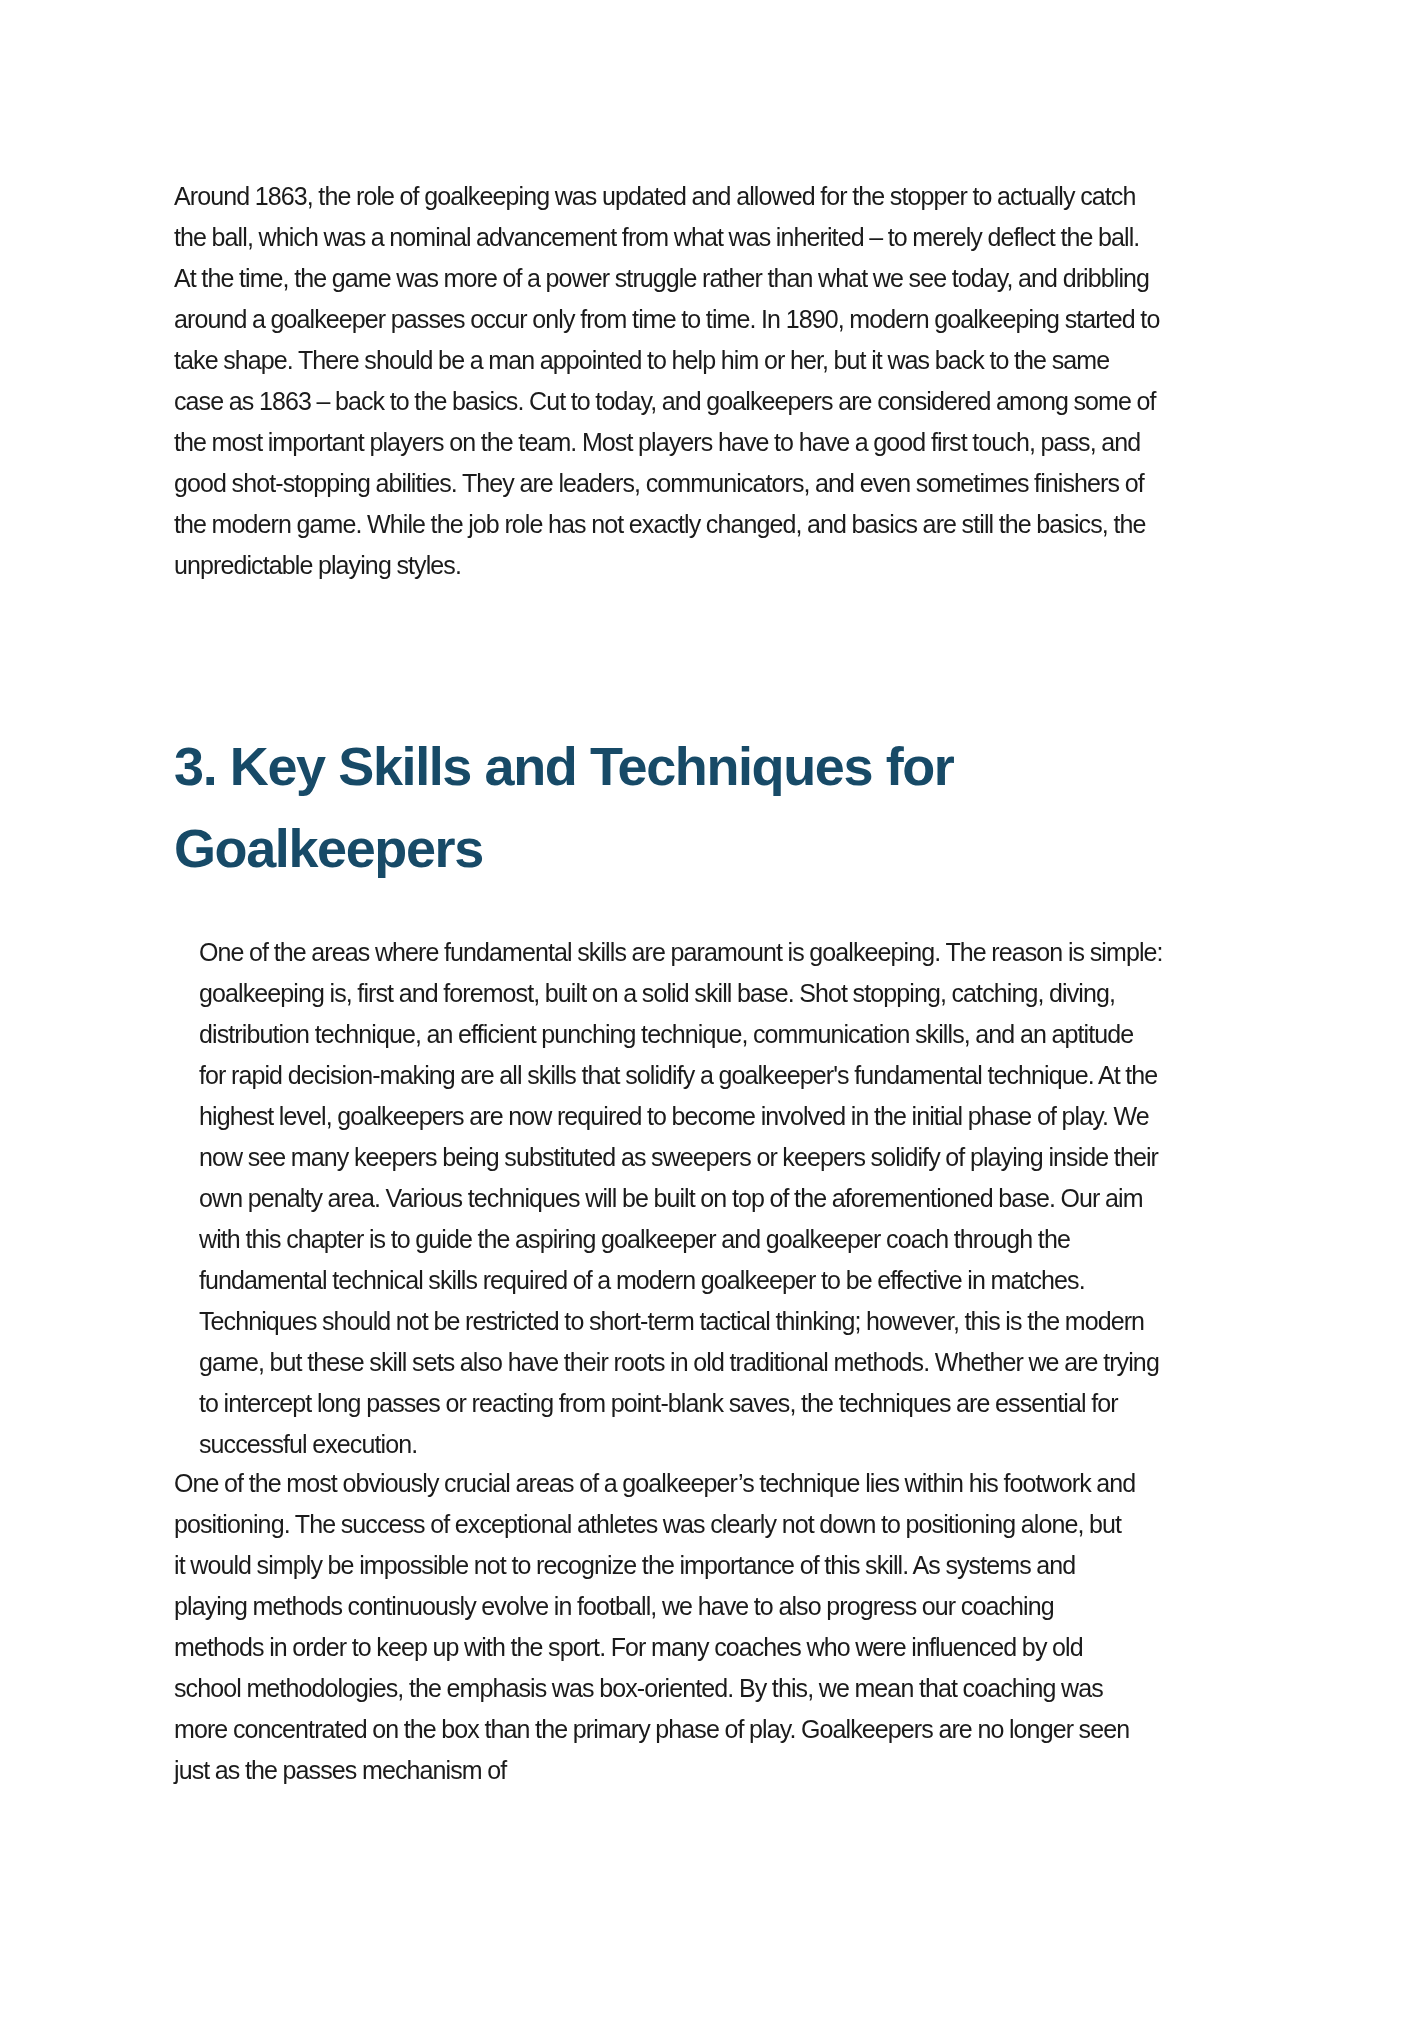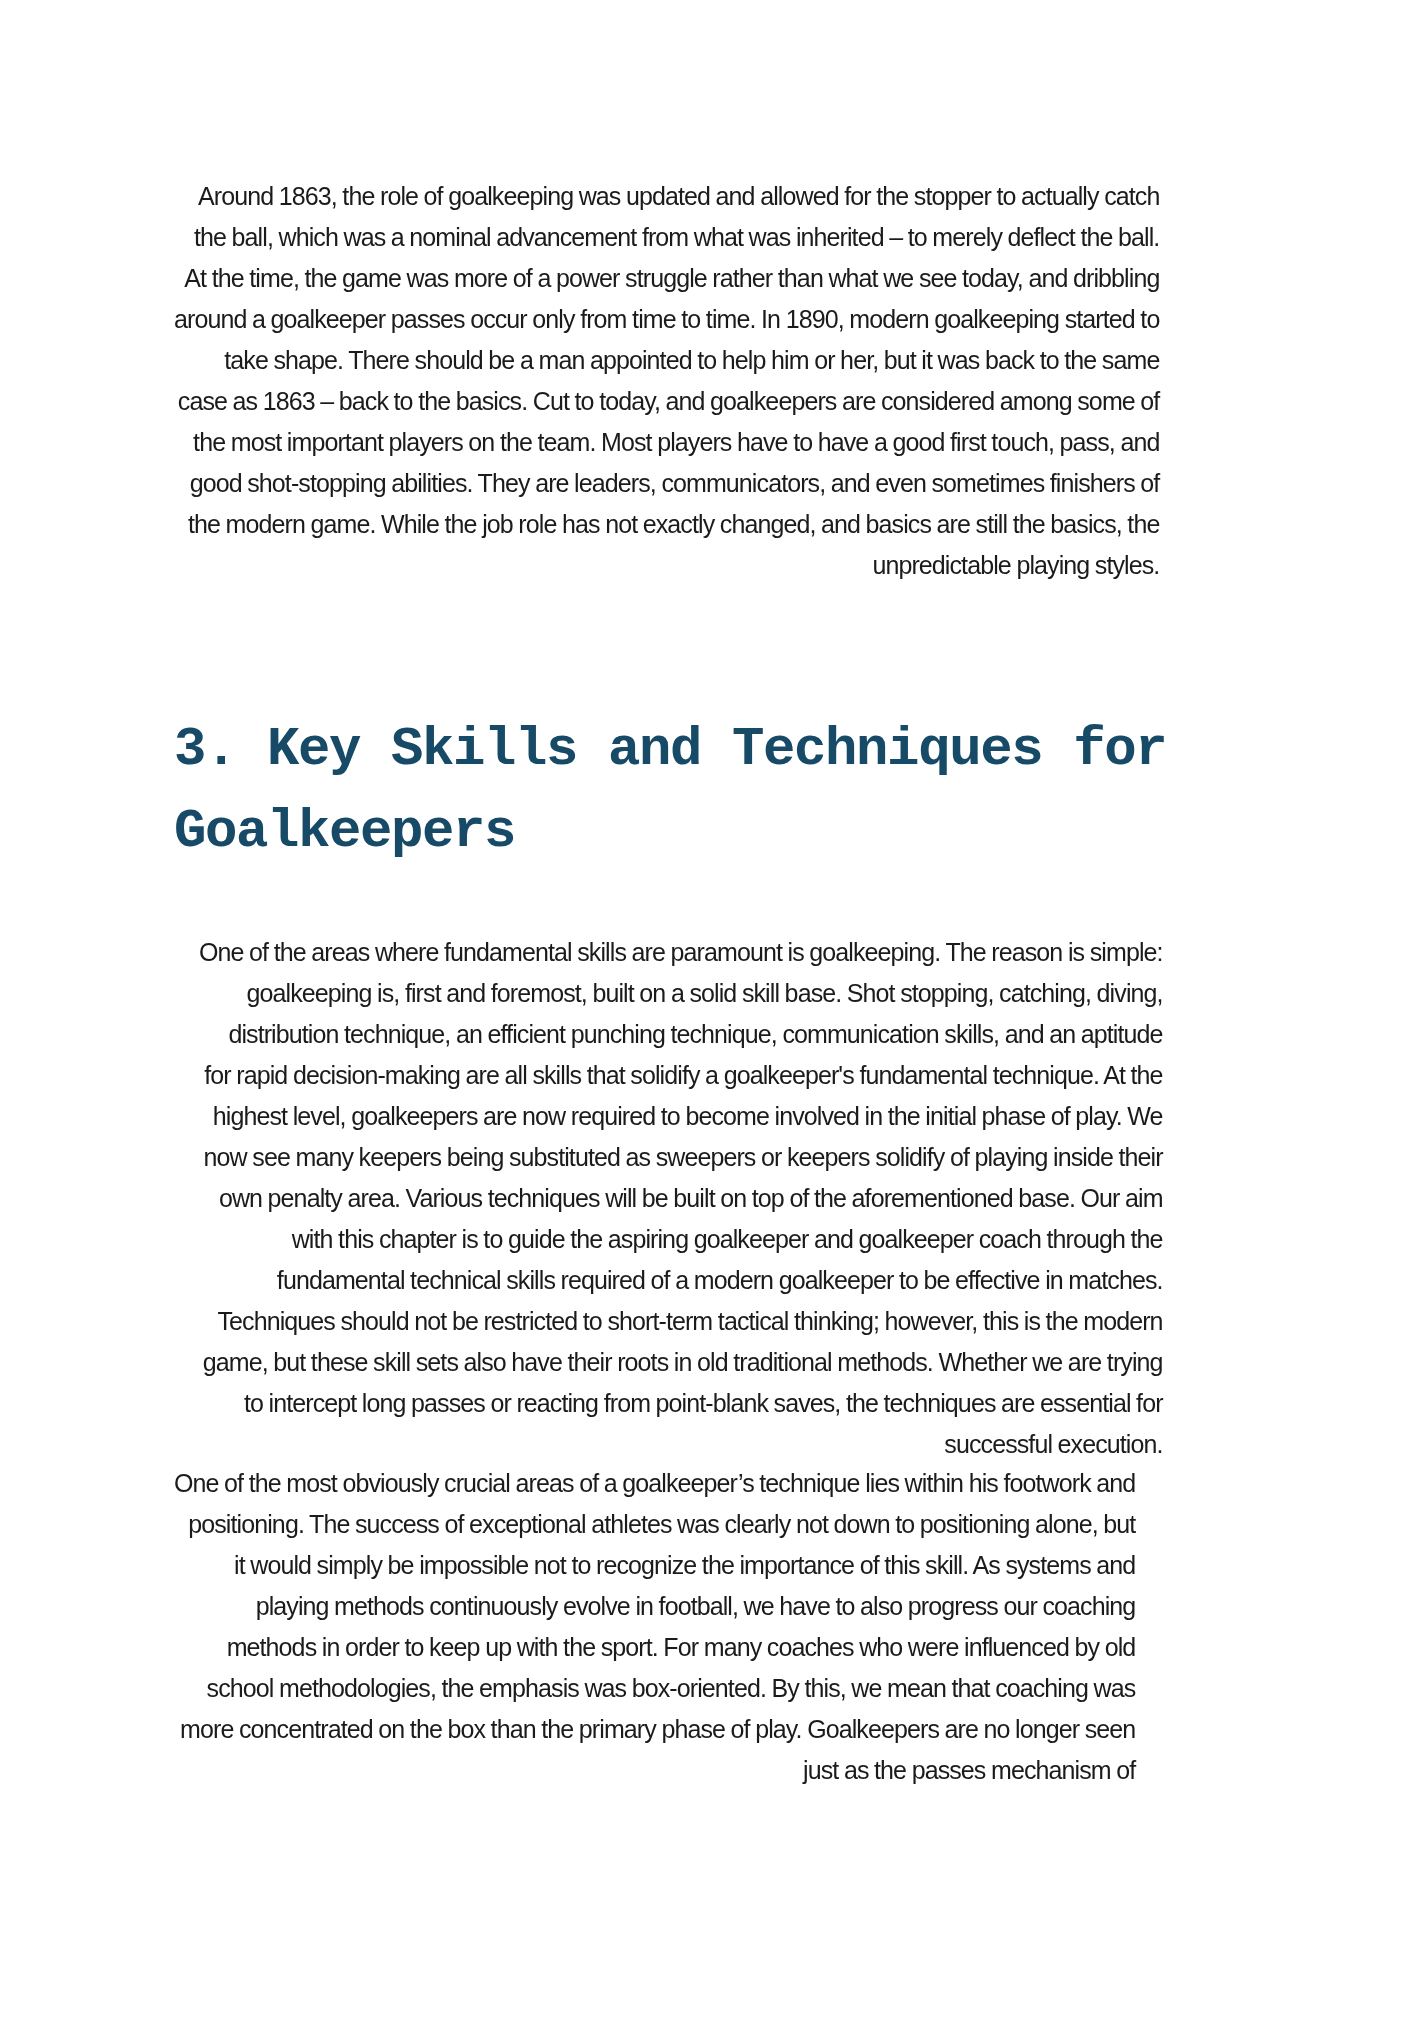--- a/index.html
+++ b/index.html
@@ -13,33 +13,33 @@
     color: #1b1b1b;
   }
   .para {
     font-size: 25px;
     line-height: 41px;
     letter-spacing: -0.9px;
     word-spacing: -0.5px;
     margin: 0;
     white-space: normal;
   }
-  .para .ln { display: block; white-space: nowrap; text-align: right; }
+  .para .ln { display: block; white-space: nowrap; }
   .heading {
     font-family: "Liberation Sans", sans-serif;
     font-weight: bold;
     font-size: 54px;
     line-height: 82px;
     letter-spacing: -1.4px;
     color: #174a67;
     margin: 0;
   }
   .heading .ln { display: block; white-space: nowrap; }
   #p1 { position: absolute; top: 0; }
-  #h3 { position: absolute; top: 533px; font-family: Liberation Mono, monospace; }
+  #h3 { position: absolute; top: 549px; }
   #p2 { position: absolute; top: 756px; margin-left: 25px; }
   #p3 { position: absolute; top: 1287px; }
 </style>
 </head>
 <body>
 
 <div class="page">
 
   <p id="p1" class="para">
     <span class="ln">Around 1863, the role of goalkeeping was updated and allowed for the stopper to actually catch</span>

